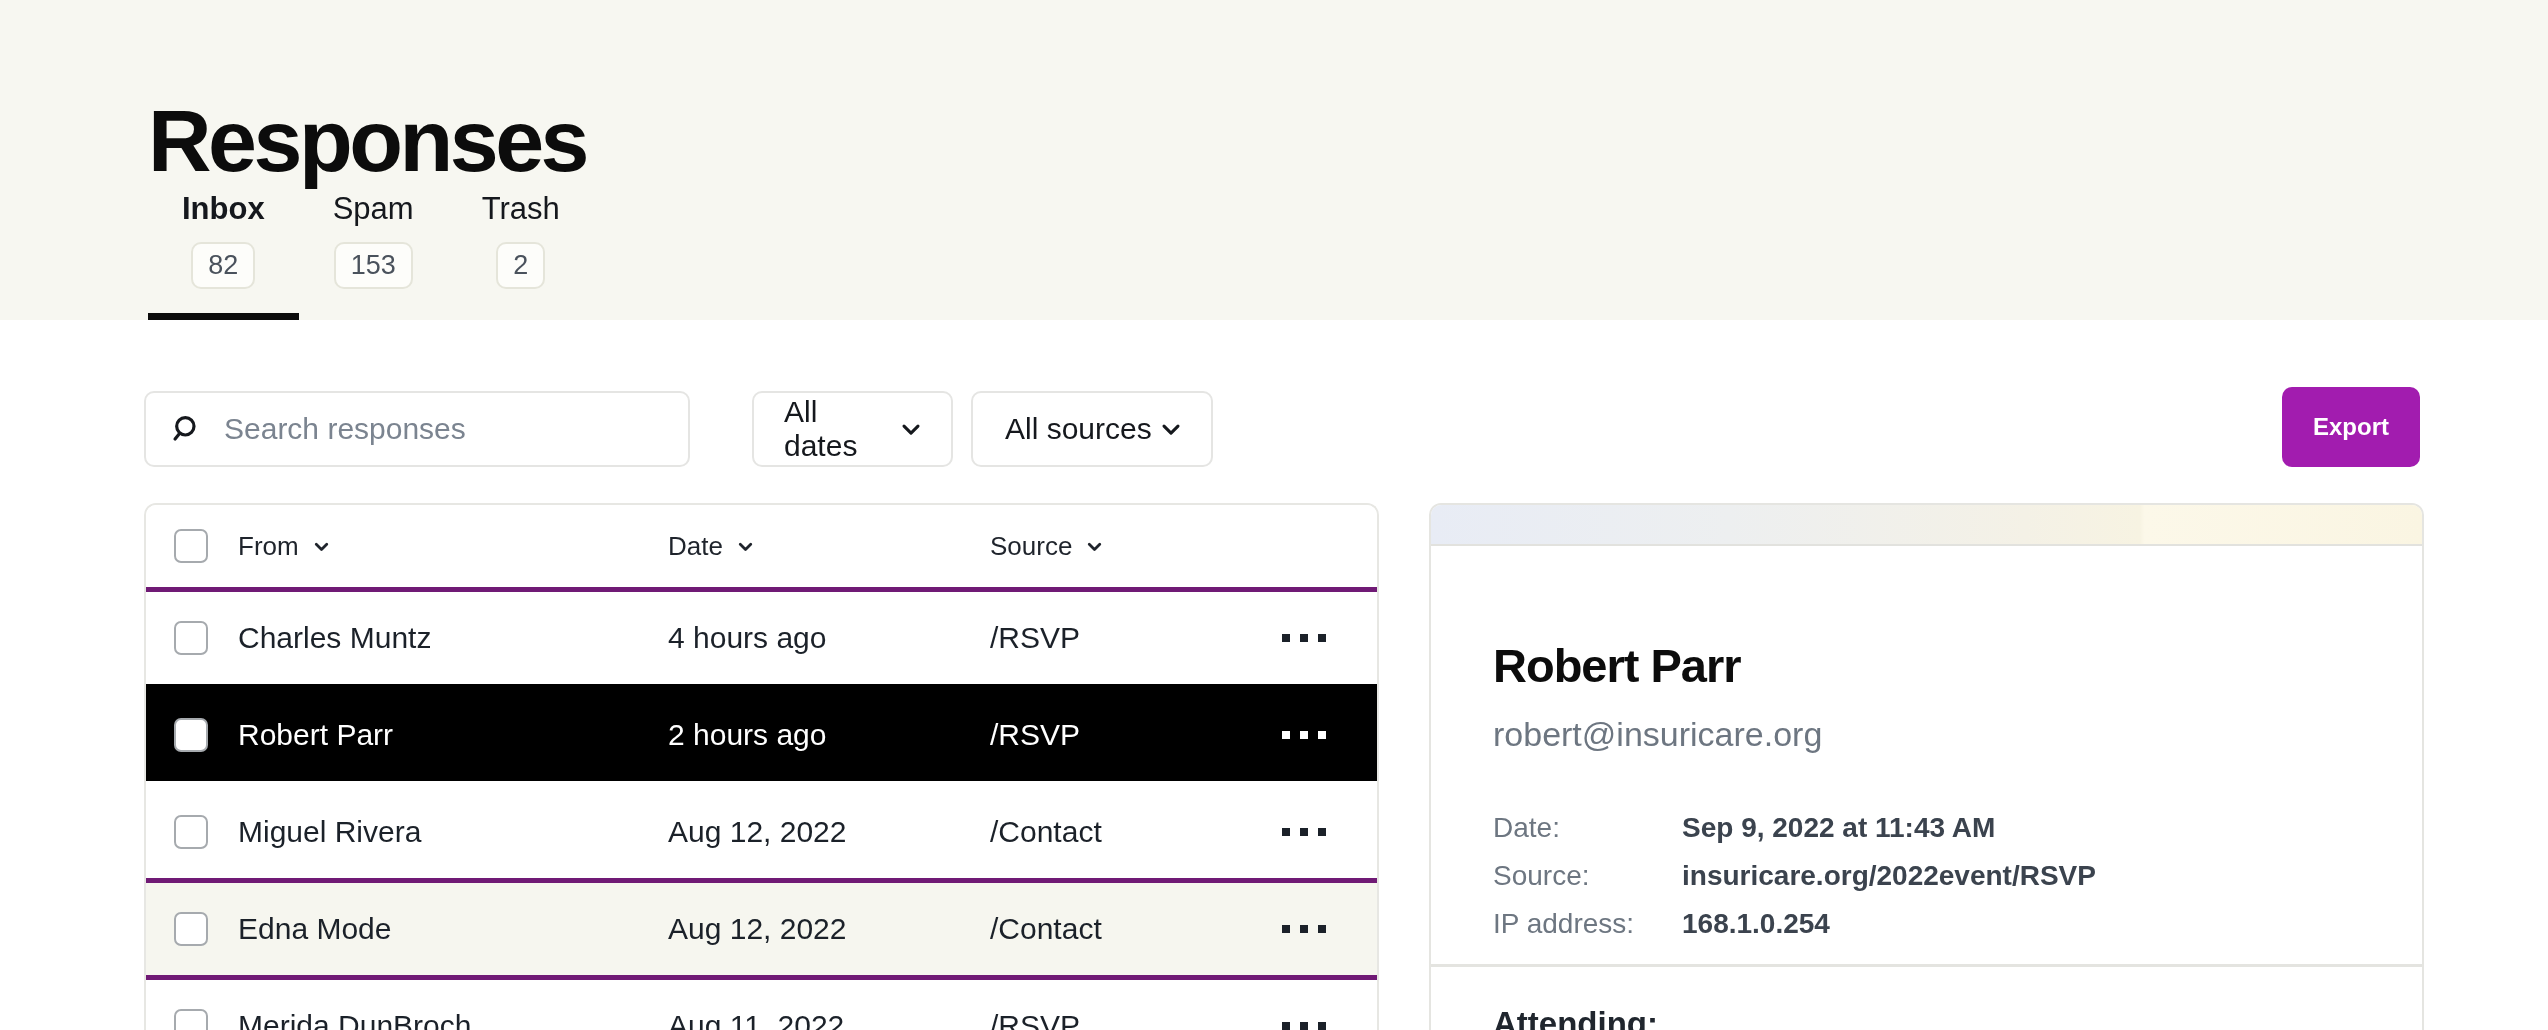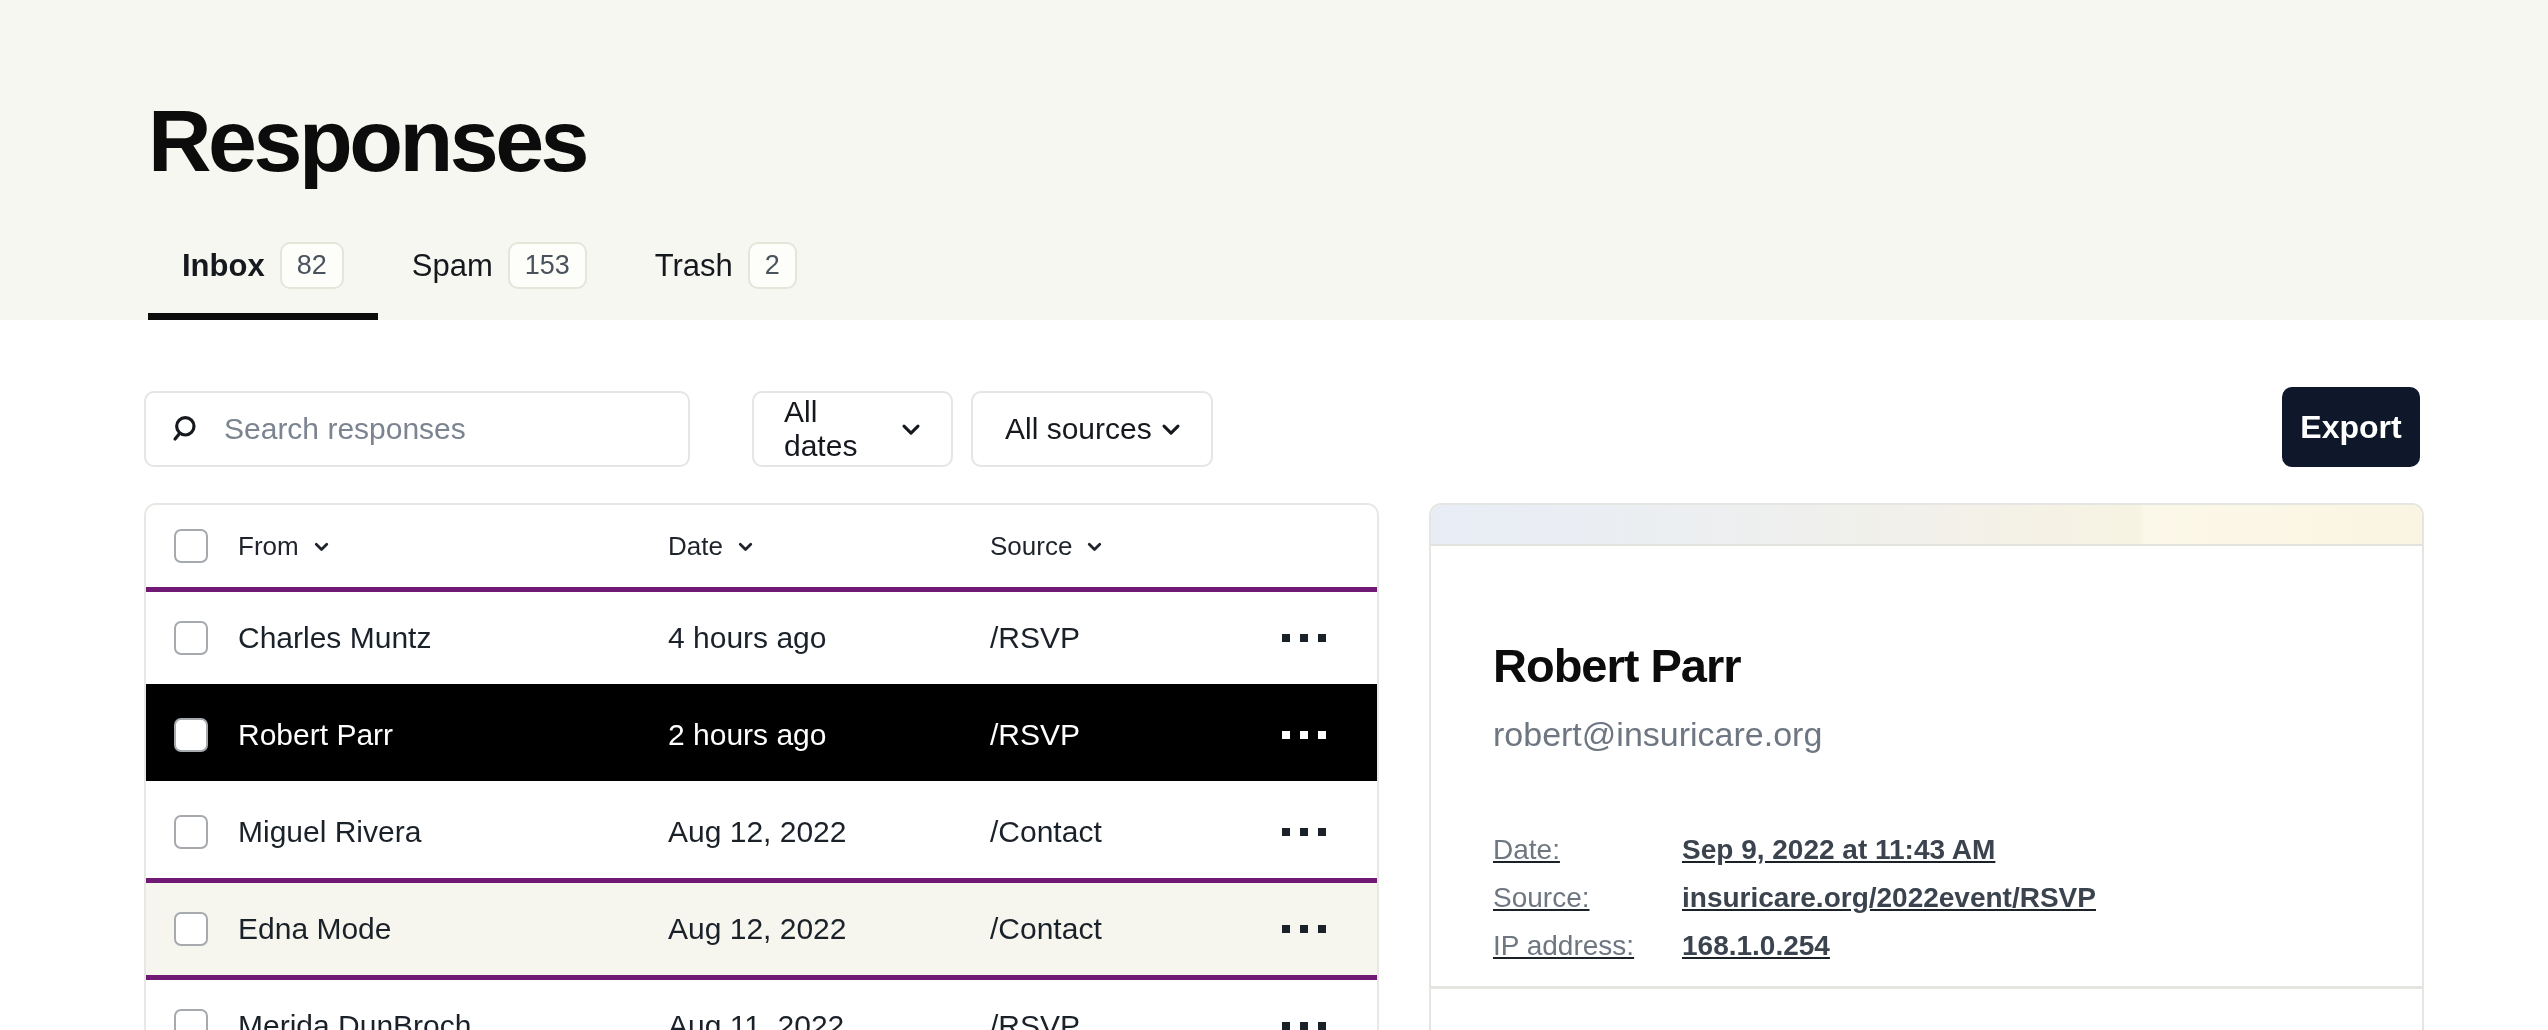--- a/index.html
+++ b/index.html
@@ -6,43 +6,43 @@
   html,body { width:2548px; height:1030px; overflow:hidden; }
   body { font-family:"Liberation Sans", sans-serif; background:#ffffff; color:#1b2129; }
   .viewport { position:relative; width:2548px; height:1030px; overflow:hidden; }
 
   
   .header { background:#f7f7f1; height:320px; padding-left:68px; position:relative; }
   .page-title { position:absolute; top:90px; left:148px; font-size:88px; font-weight:bold;
                 letter-spacing:-3.5px; color:#0c0c0c; }
   .tabs { position:absolute; bottom:0; left:148px; display:flex; align-items:flex-end; }
   .tab { display:flex; align-items:center; gap:15px; padding:0 34px 24px 34px; cursor:pointer;
-         border-bottom:7px solid transparent; }
+         border-bottom:7px solid transparent;flex-direction:column; }
   .tab .tab-label { font-size:31px; color:#15181d; }
   .tab.active { border-bottom-color:#0c0c0c; }
   .tab.active .tab-label { font-weight:bold; }
   .tab-badge { background:#fdfdfa; border:2px solid #e5e5da; border-radius:10px;
                padding:6px 15px; font-size:27px; color:#4a525c; min-width:36px; text-align:center; }
 
   
   .toolbar { display:flex; align-items:flex-end; margin:67px 128px 0 144px; }
   .search-box { width:546px; height:76px; background:#fff; border:2px solid #e5e5e3; border-radius:10px;
                 display:flex; align-items:center; padding:0 24px; gap:22px; margin-right:16px; }
   .search-box input { border:none; outline:none; font-family:inherit; font-size:30px; color:#1b2129;
                       width:100%; background:transparent; }
   .search-box input::placeholder { color:#7b8490; }
   .select { height:76px; background:#fff; border:2px solid #e5e5e3; border-radius:10px;
             display:flex; align-items:center; justify-content:space-between;
             padding:0 26px 0 30px; cursor:pointer; }
   .select .select-label { font-size:30px; color:#15181d; }
   .select-dates { width:201px; margin-right:18px;margin-left:46px; }
   .select-sources { width:242px;padding-left:32px; }
   .toolbar-spacer { flex:1; }
-  .export-btn { width:138px; height:80px; background:#0f172a; color:#fff; border:none; border-radius:10px;
-                font-family:inherit; font-size:32px; font-weight:bold; cursor:pointer; }
+  .export-btn { width:138px; height:80px; background:#a21caf; color:#fff; border:none; border-radius:10px;
+                font-family:inherit; font-size:24px; font-weight:bold; cursor:pointer; }
 
   
   .main { display:flex; margin:36px 0 0 144px; gap:50px; align-items:flex-start; }
 
   
   .table { width:1235px; border:2px solid #e7e7e3; border-bottom:none;
            border-radius:12px 12px 0 0; overflow:hidden; background:#fff; }
   .trow { display:flex; align-items:center; }
   .thead { height:82px; background:#fff; }
   .row { height:97px; border-top:5px solid #701a75; cursor:pointer; }
@@ -61,21 +61,21 @@
   .ellipsis i { width:8px; height:8px; background:#1b2129; display:block; }
   .row.selected .ellipsis i { background:#ffffff; }
 
   
   .panel { width:995px; border:2px solid #e5e5e1; border-radius:12px 12px 0 0; background:#fff; min-height:560px; }
   .panel-strip { height:41px; border-radius:10px 10px 0 0; border-bottom:2px solid #e2e2de;
     background:linear-gradient(90deg,#e8ecf5 0%, #edeff0 30%, #f4f1e6 60%, #f7f3e2 71.5%, #fcf8e9 72%, #faf5e2 100%); }
   .panel-body { padding:92px 62px 0 62px; }
   .detail-name { font-size:47px; font-weight:bold; letter-spacing:-1px; color:#0c0c0c; }
   .detail-email { font-size:34px; color:#6d7681; margin-top:22px; }
-  .meta { margin-top:72px;text-decoration:underline; }
+  .meta { margin-top:50px; }
   .meta-row { display:flex; height:48px; align-items:center; font-size:28px; }
   .meta-label { width:189px; flex:none; color:#6d7681; }
   .meta-value { font-weight:bold; color:#3b434e; }
   .panel-divider { height:3px; background:#e4e4e0; margin:16px -62px 0 -62px; border:none; }
   .section-heading { margin-top:38px; font-size:33px; font-weight:bold; color:#20262e; padding-bottom:40px; }
 
   .icon-svg { display:block; }
 </style>
 </head>
 <body>

